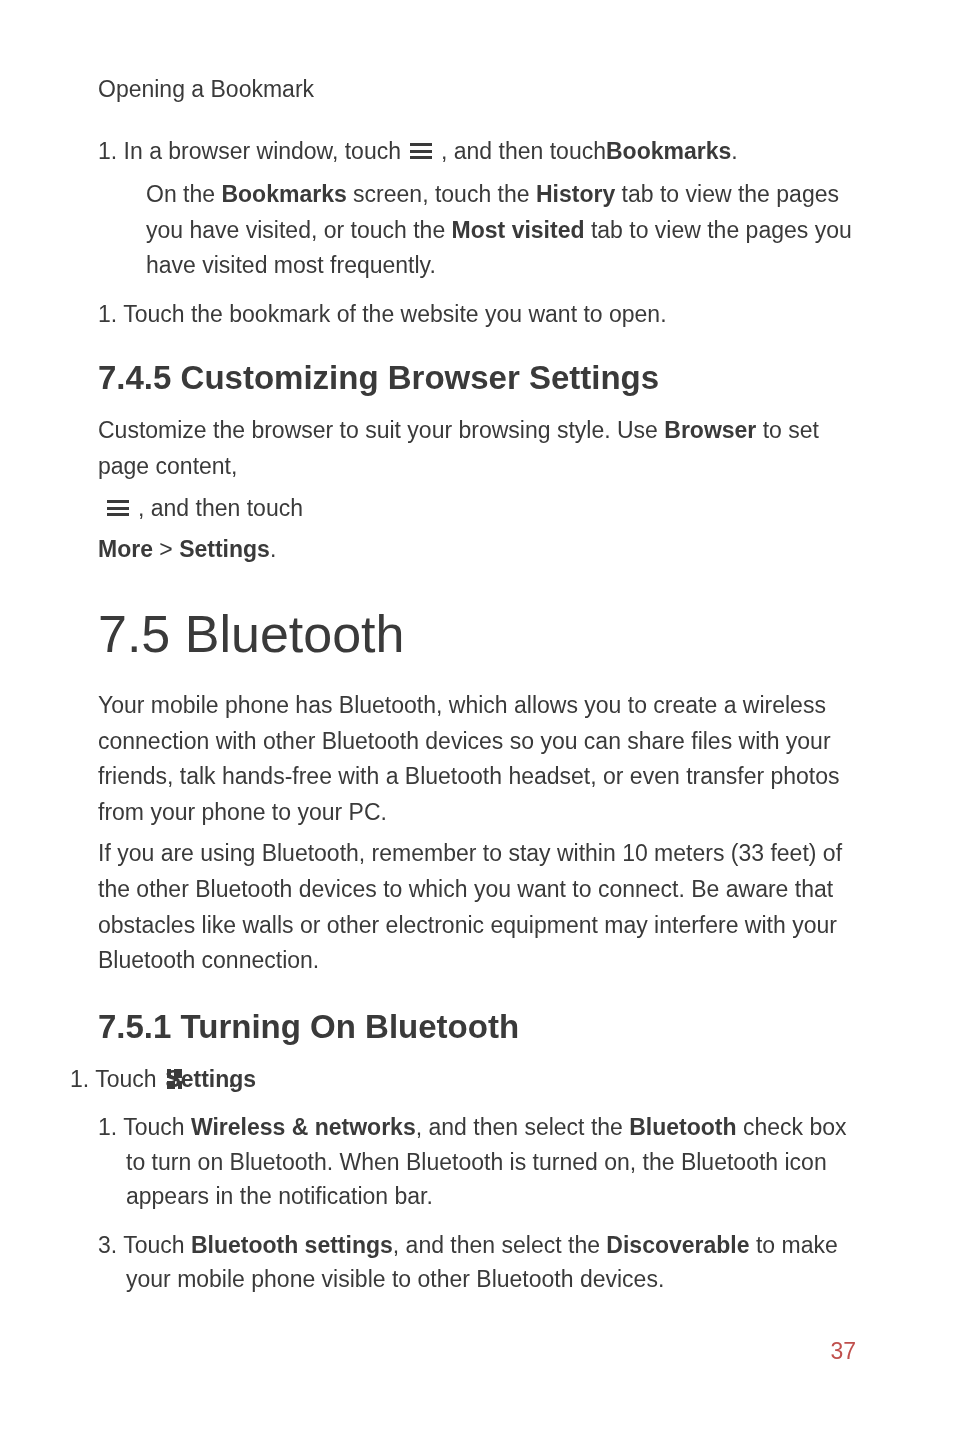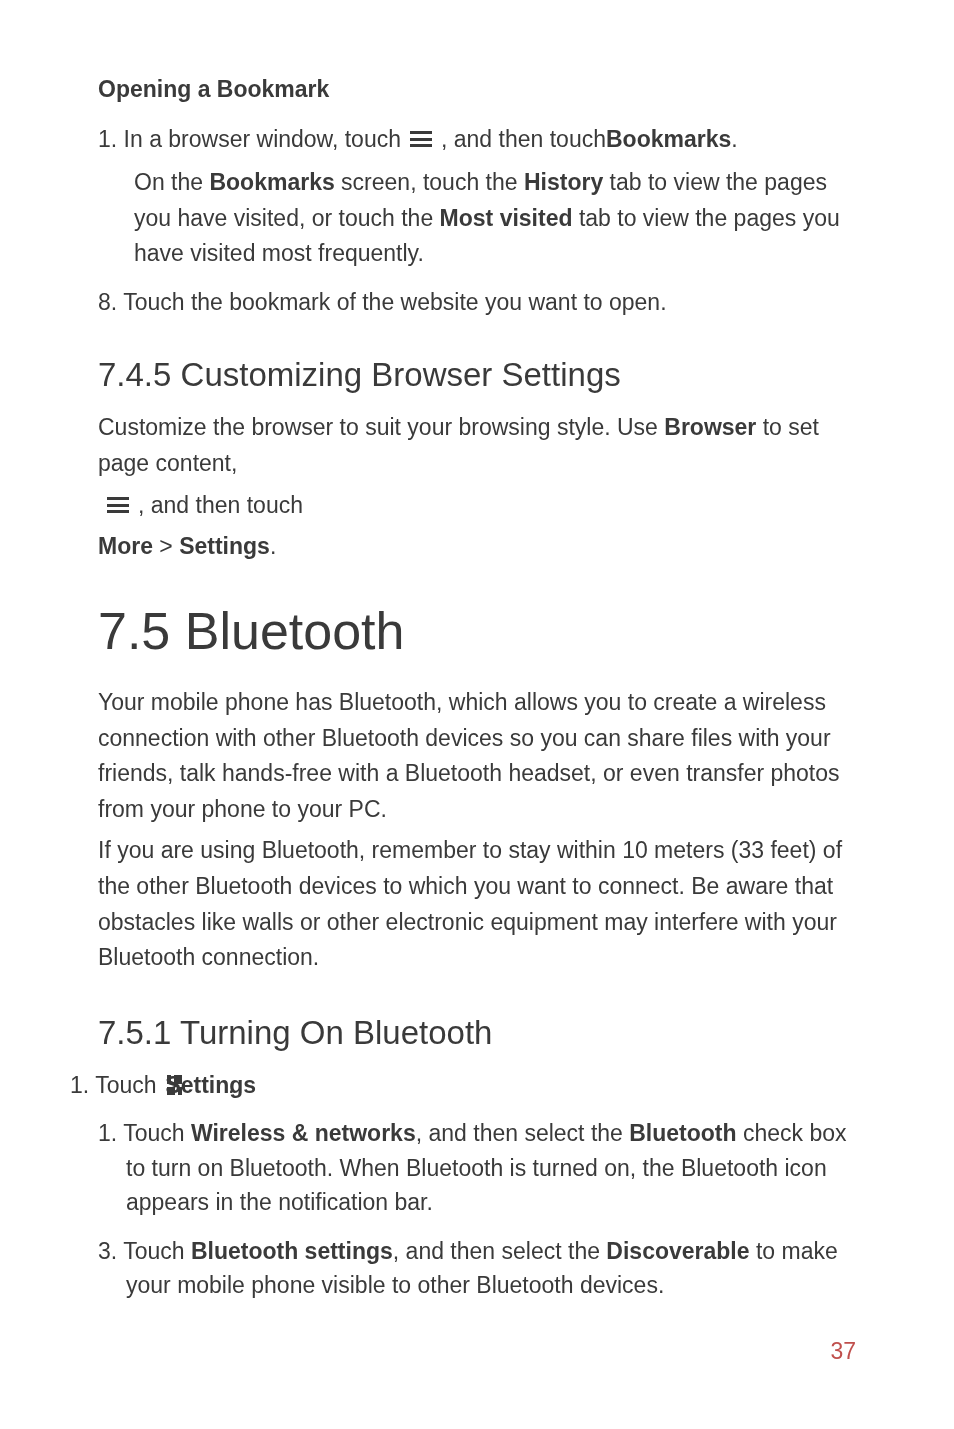--- a/index.html
+++ b/index.html
@@ -7,42 +7,42 @@
       width: 954px;
       height: 1429px;
       background: #ffffff;
       font-family: Arial, Helvetica, sans-serif;
       color: #3a3a3a;
       padding: 76px 98px 0 98px;
       position: relative;
     }
     .h4 {
       font-size: 23px;
-      font-weight: bold;
-      margin-bottom: 20px;
+      font-weight: normal;
+      margin-bottom: 32px;
     }
     .step {
       font-size: 23px;
       line-height: 1.4;
       margin-bottom: 8px;
       display: flex;
       flex-wrap: wrap;
       align-items: flex-end;
     }
     .sub-para {
       font-size: 23px;
       line-height: 1.55;
-      margin-left: 36px;
+      margin-left: 48px;
       margin-top: 10px;
       margin-bottom: 14px;
     }
     .h2 {
       font-size: 33px;
-      font-weight: normal;
-      margin-top: 38px;
+      font-weight: bold;
+      margin-top: 29px;
       margin-bottom: 16px;
     }
     .para {
       font-size: 23px;
       line-height: 1.55;
       margin-bottom: 6px;
     }
     .h1 {
       font-size: 52px;
       font-weight: normal;
@@ -120,21 +120,21 @@
     <span> , and then touch </span>
     <span class="bold">Bookmarks</span>
     <span>.</span>
   </span>
 </div>
 
 <div class="sub-para">
   <span>On the </span><span class="bold">Bookmarks</span><span> screen, touch the </span><span class="bold">History</span><span> tab to view the pages you have visited, or touch the </span><span class="bold">Most visited</span><span> tab to view the pages you have visited most frequently.</span>
 </div>
 
-<div class="step">8. Touch the bookmark of the website you want to open.</div>
+<div class="step">1. Touch the bookmark of the website you want to open.</div>
 
 <div class="h2">7.4.5  Customizing Browser Settings</div>
 
 <div class="para">
   <span>Customize the browser to suit your browsing style. Use </span><span class="bold">Browser</span><span> to set page content,</span>
 </div>
 
 <div class="para inline-wrap">
   <span class="icon icon-menu">
       <span class="bar"></span>

